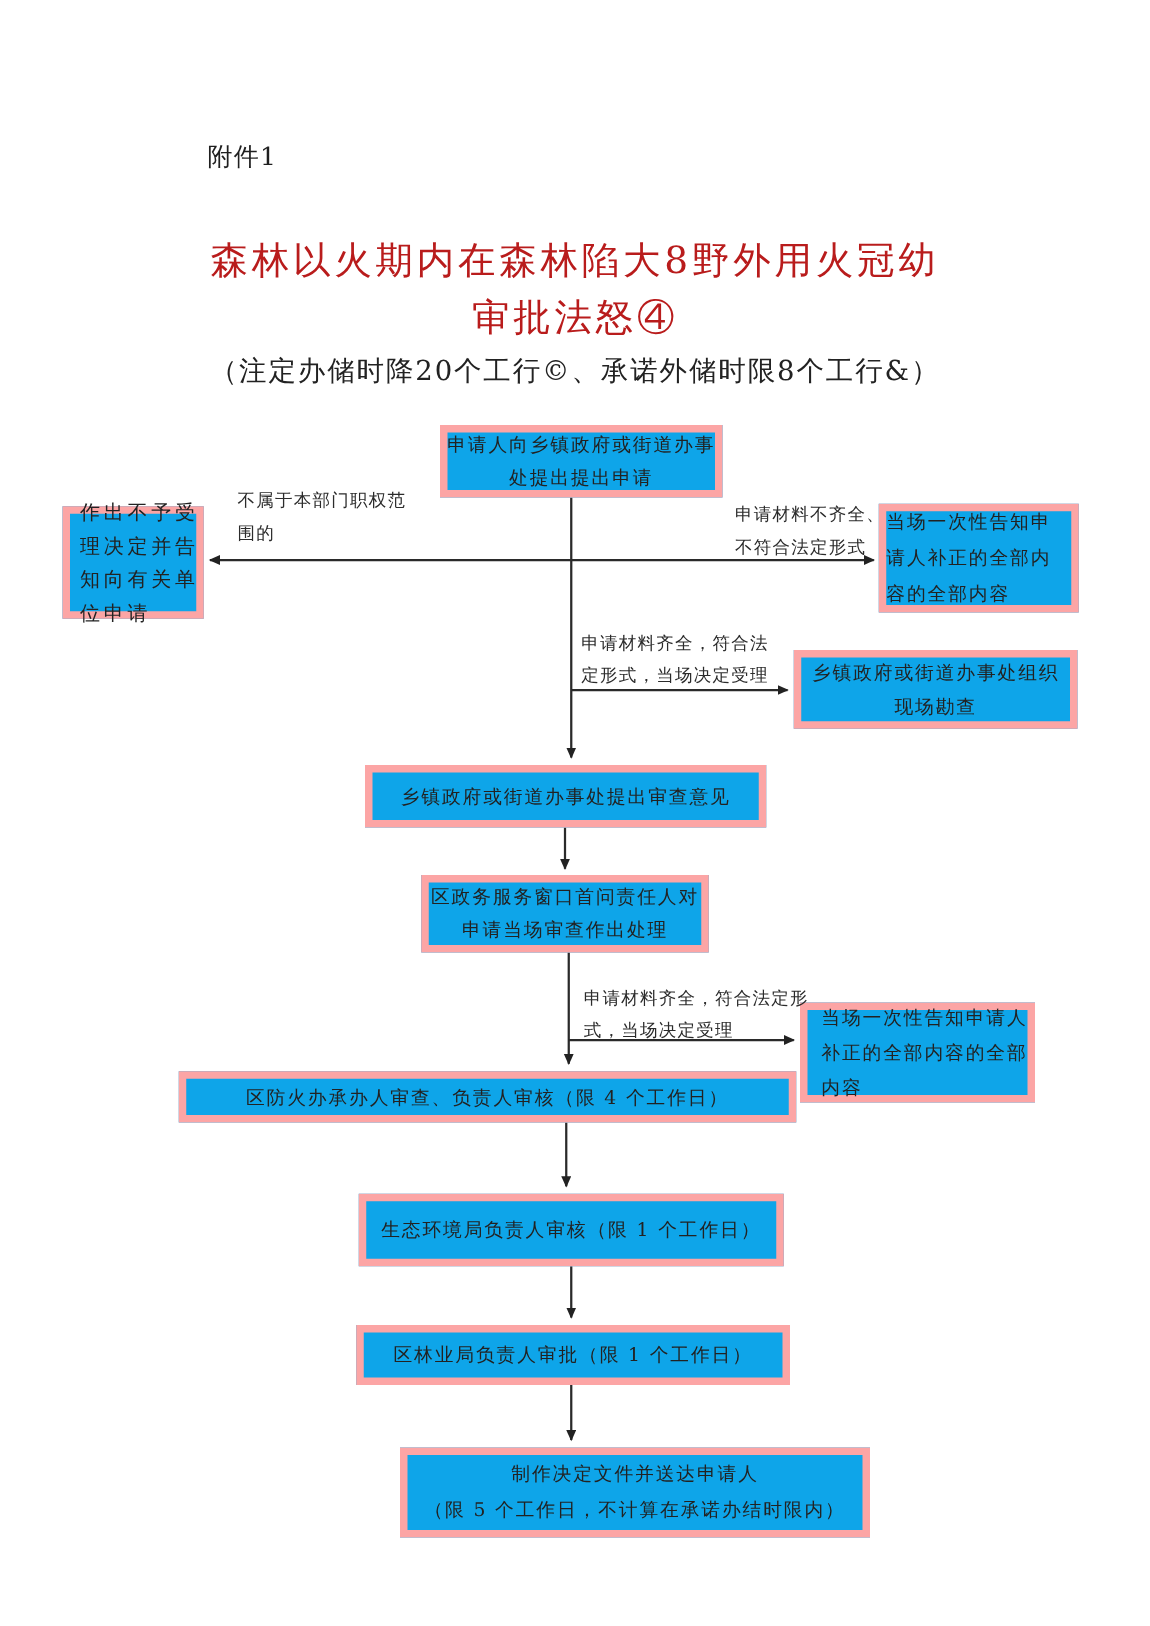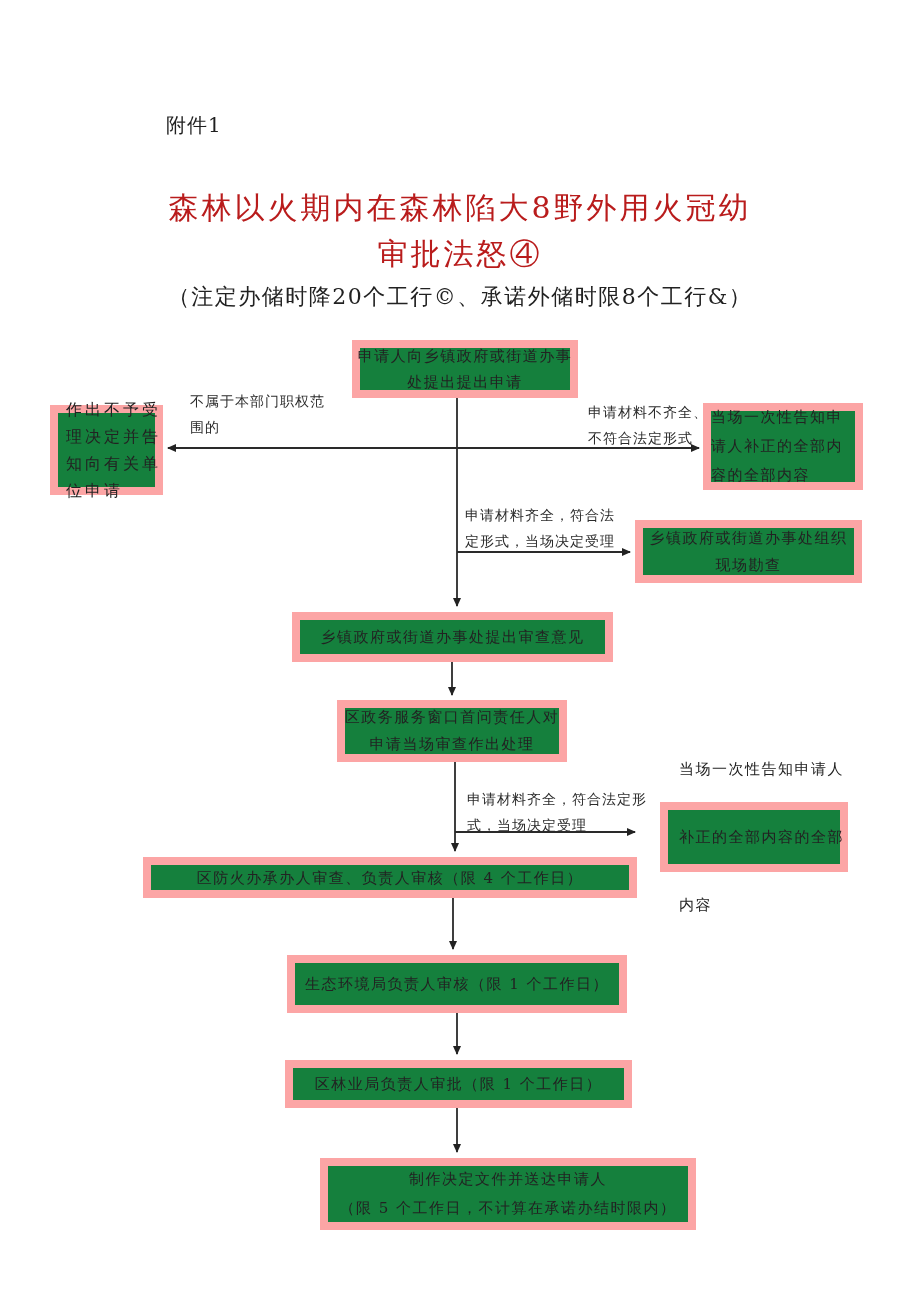--- a/index.html
+++ b/index.html
@@ -25,43 +25,43 @@
   .title.l1{top:188px;}
   .title.l2{top:234px;}
   .subtitle{
     position:absolute;left:0;width:920px;top:282px;
     text-align:center;
     font-size:22px;letter-spacing:1.5px;
     color:#222;
   }
   .box{
     position:absolute;
-    border:8px solid #fca5a5;
-    background:#15803d;
+    border:6px solid #fca5a5;
+    background:#0ea5e9;
     box-sizing:border-box;
     display:flex;flex-direction:column;justify-content:center;
     font-size:15px;line-height:26px;letter-spacing:1.5px;
     color:#222;
   }
   .box.center{align-items:center;text-align:center;}
   .box.leftal{align-items:flex-start;text-align:left;}
   .bl{white-space:nowrap;}
   .lbl{
     position:absolute;
     font-size:14px;line-height:26px;letter-spacing:1px;
     color:#2b2b2b;
   }
   
   .b-apply  {left:352px;top:340px;width:226px;height:58px;}
   .b-reject {left:50px; top:405px;width:113px;height:90px;font-size:16px;line-height:27px;letter-spacing:3px;padding-left:8px;}
   .b-inform1{left:703px;top:403px;width:160px;height:87px;line-height:29px;}
   .b-survey {left:635px;top:520px;width:227px;height:63px;line-height:27px;}
   .b-review {left:292px;top:612px;width:321px;height:50px;}
   .b-window {left:337px;top:700px;width:230px;height:62px;line-height:27px;}
-  .b-inform2{left:660px;top:802px;width:188px;height:70px;line-height:28px;padding-left:11px;gap:40px;}
+  .b-inform2{left:640px;top:802px;width:188px;height:80px;line-height:28px;padding-left:11px;}
   .b-fire   {left:143px;top:857px;width:494px;height:41px;}
   .b-eco    {left:287px;top:955px;width:340px;height:58px;}
   .b-forest {left:285px;top:1060px;width:347px;height:48px;}
   .b-deliver{left:272px;top:1158px;width:376px;height:72px;line-height:29px;margin-left:48px;}
   
   .l-notjur {left:190px;top:388px;}
   .l-incomp {left:588px;top:399px;}
   .l-comp1  {left:465px;top:502px;}
   .l-comp2  {left:467px;top:786px;}
   .connectors{position:absolute;left:0;top:0;}

